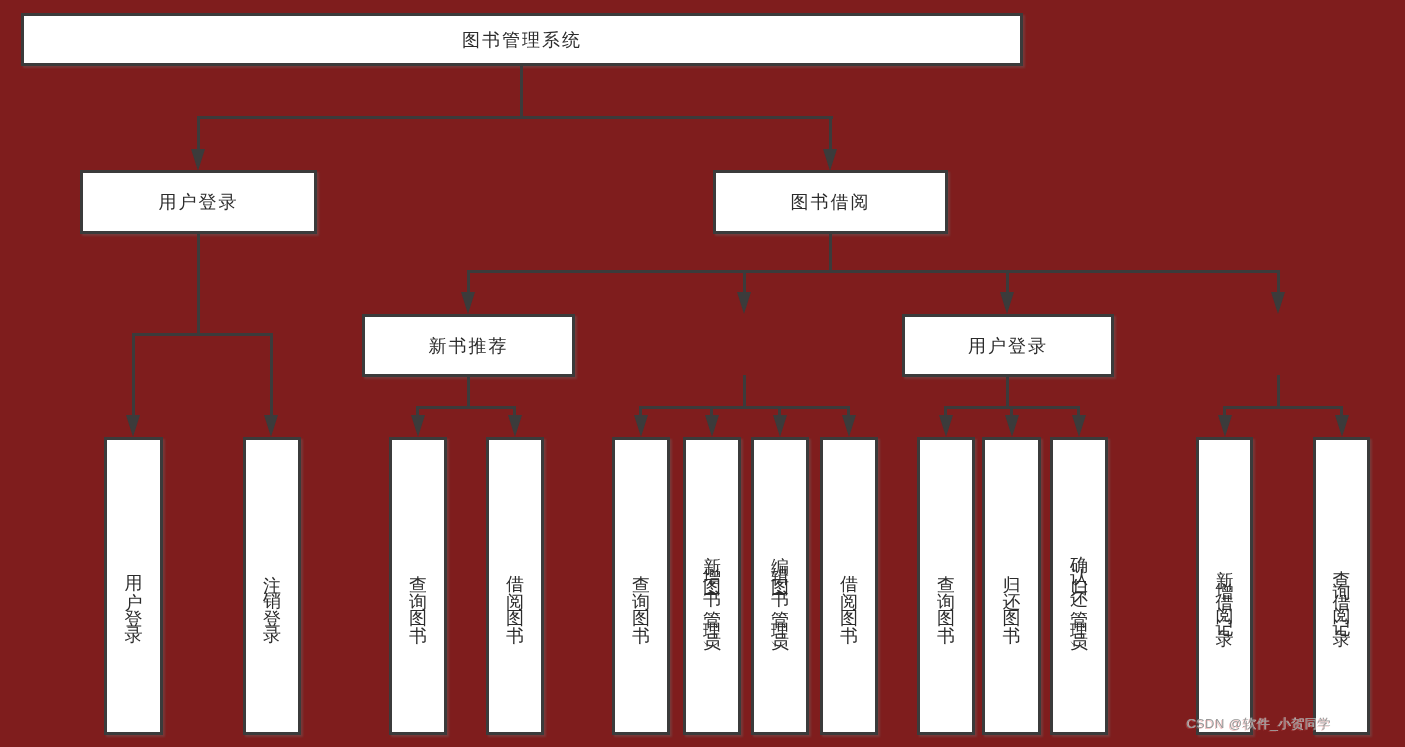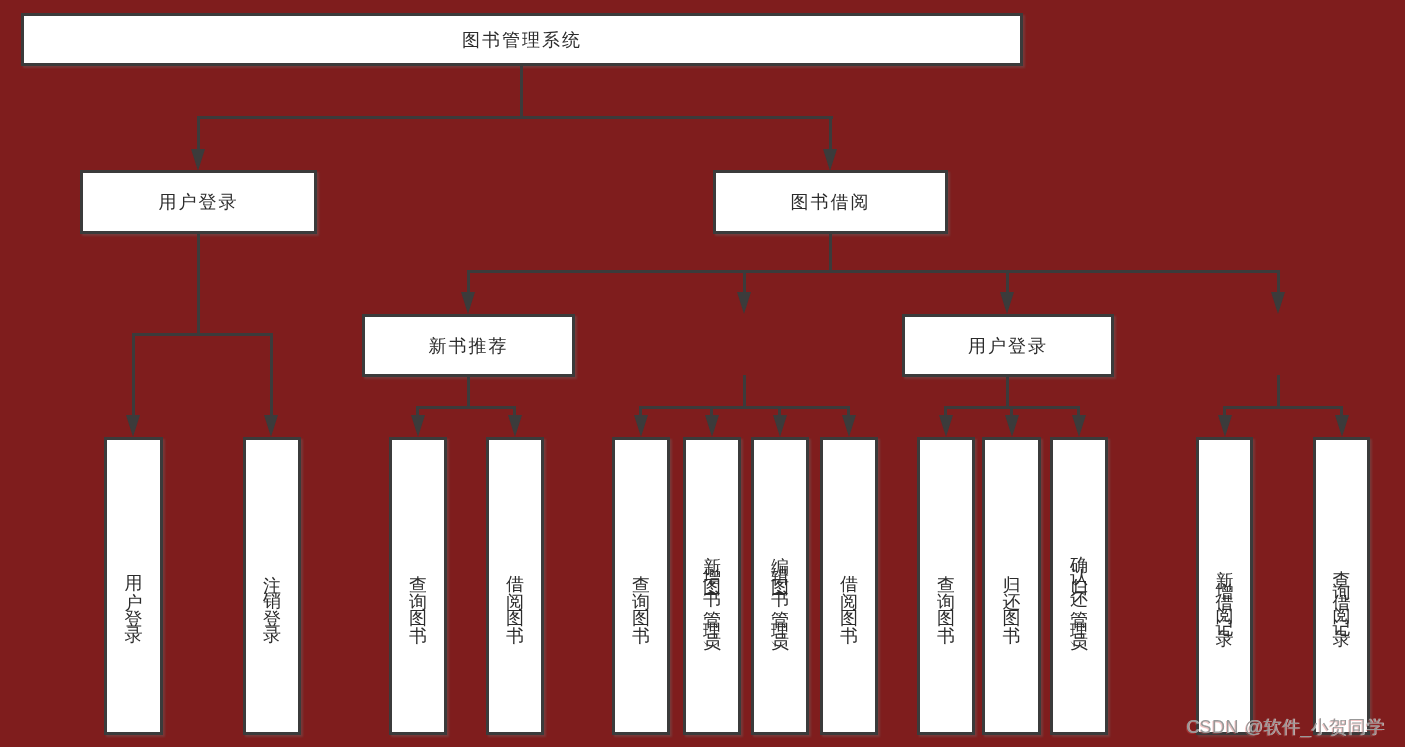--- a/index.html
+++ b/index.html
@@ -22,21 +22,21 @@
   .sp11{letter-spacing:11px;margin-bottom:-11px;}
   .hline,.vline{position:absolute;background:#3b3b3b;}
   .hline{height:3px;}
   .vline{width:3px;}
   .arrowhead{
     position:absolute;width:0;height:0;
     border-left:7px solid transparent;border-right:7px solid transparent;
     border-top:22px solid #3b3b3b;
   }
   .watermark{
-    position:absolute;left:1186px;top:715px;font-size:18px;letter-spacing:0.5px;
+    position:absolute;left:1186px;top:715px;font-size:13px;letter-spacing:0.5px;
     color:#989898;white-space:nowrap;
     text-shadow:-1px 1px 0 rgba(222,90,90,0.35), 1px 0 0 rgba(255,255,255,0.6);
   }
 </style>
 </head>
 <body>
 
 <div id="stage">
 
   <div class="box" style="left:21px;top:13px;width:1002px;height:53px;">

